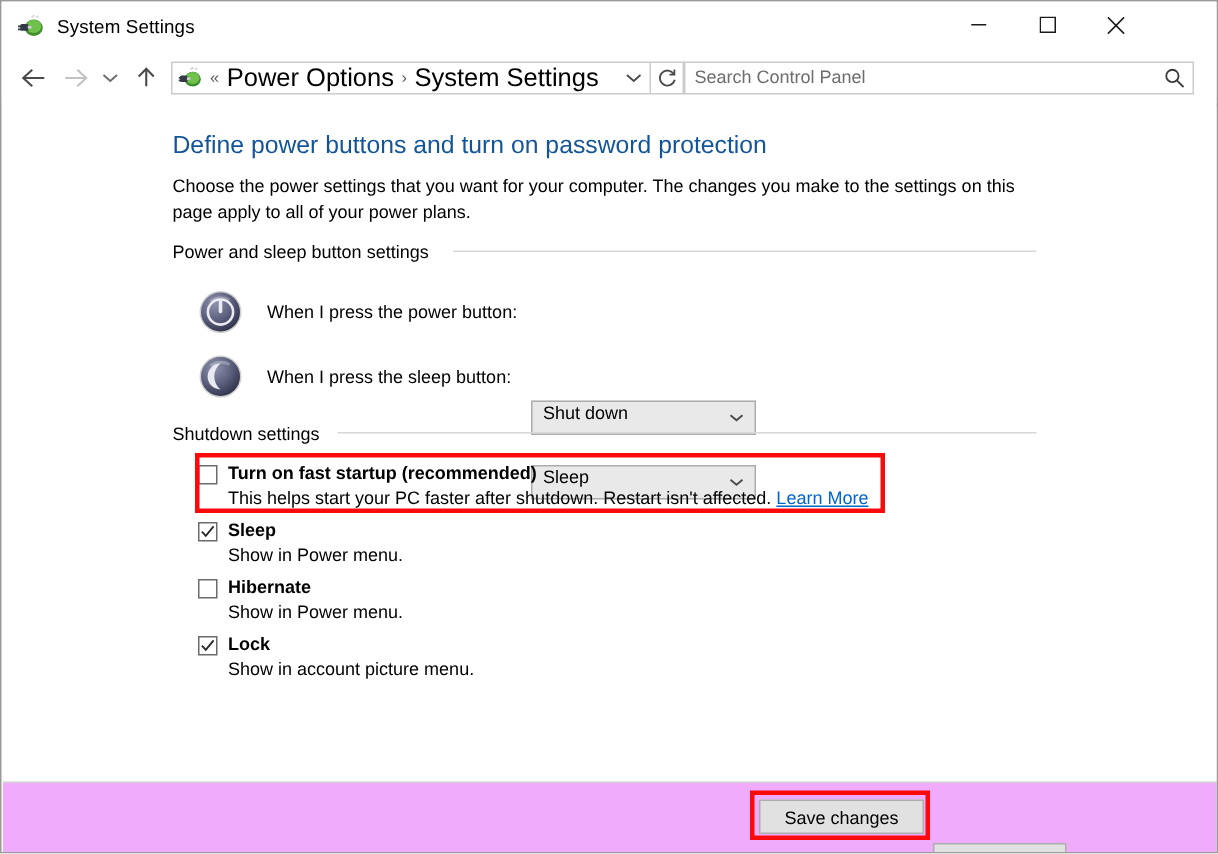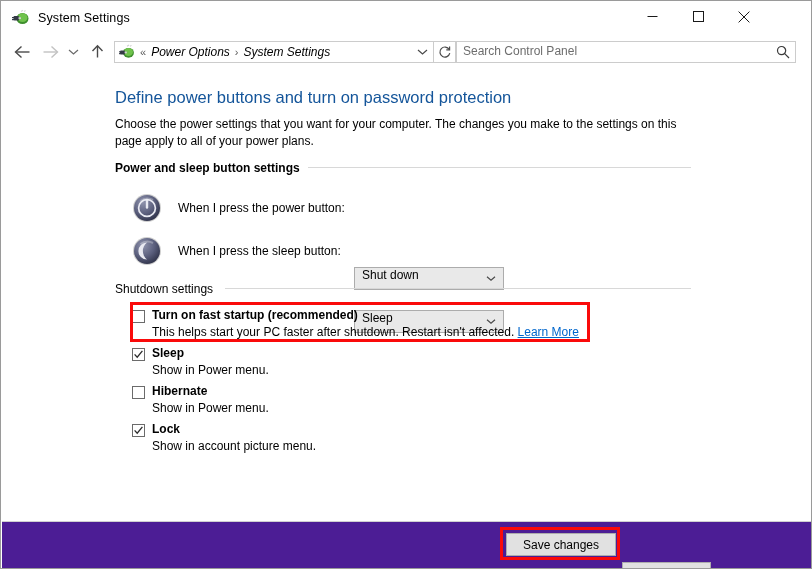--- a/index.html
+++ b/index.html
@@ -92,24 +92,23 @@
   }
   #addr-icon { margin-left: 4px; width: 16px; height: 16px; display:block; flex:0 0 auto;}
   .crumb-sep {
     color: #5a5a5a;
     font-size: 11px;
     margin: 0 5px;
     flex: 0 0 auto;
   }
   .crumb {
     color: #000000;
-    font-size: 12px;
+    font-size: 17px;
     white-space: nowrap;
     flex: 0 0 auto;
-    font-style: italic;
   }
   #addr-chevron {
     margin-left: auto;
     width: 22px; height: 20px;
     display: flex; align-items: center; justify-content: center;
     flex: 0 0 auto;
   }
   #refresh-btn {
     position: absolute;
     left: 433px; top: 40px;
@@ -270,21 +269,21 @@
   #footer-sep {
     position: absolute;
     left: 1px; top: 520px;
     width: 810px; height: 1px;
     background: #d0d0d0;
   }
   #footer {
     position: absolute;
     left: 1px; top: 521px;
     width: 810px; height: 46px;
-    background: #4c1d95;
+    background: #f0abfc;
   }
   .btn {
     position: absolute;
     box-sizing: border-box;
     height: 23px;
     background: #e1e1e1;
     border: 1px solid #adadad;
     font-family: "Liberation Sans", sans-serif;
     font-size: 12px;
     color: #000000;
@@ -393,21 +392,21 @@
         <line x1="8.7" y1="8.7" x2="13" y2="13" stroke="#3a3a3a" stroke-width="1.2"></line>
       </svg>
     </span>
   </div>
 
   <div id="content">
 
     <div id="page-heading">Define power buttons and turn on password protection</div>
     <div id="page-desc">Choose the power settings that you want for your computer. The changes you make to the settings on this page apply to all of your power plans.</div>
 
-    <div class="group-label" style="left:113px; top:91px;font-weight:bold;">Power and sleep button settings</div>
+    <div class="group-label" style="left:113px; top:91px;">Power and sleep button settings</div>
     <div class="group-rule" style="left:300px; top:97px; width:389px;"></div>
 
     <div class="setting-row" style="left:130px; top:123px;text-align:center;">
       <svg class="pw-icon" viewBox="0 0 30 30">
         <defs>
           <radialGradient id="pwg" cx="35%" cy="28%" r="80%">
             <stop offset="0%" stop-color="#8f93ad"></stop>
             <stop offset="55%" stop-color="#5b5f7d"></stop>
             <stop offset="100%" stop-color="#2c2f45"></stop>
           </radialGradient>

